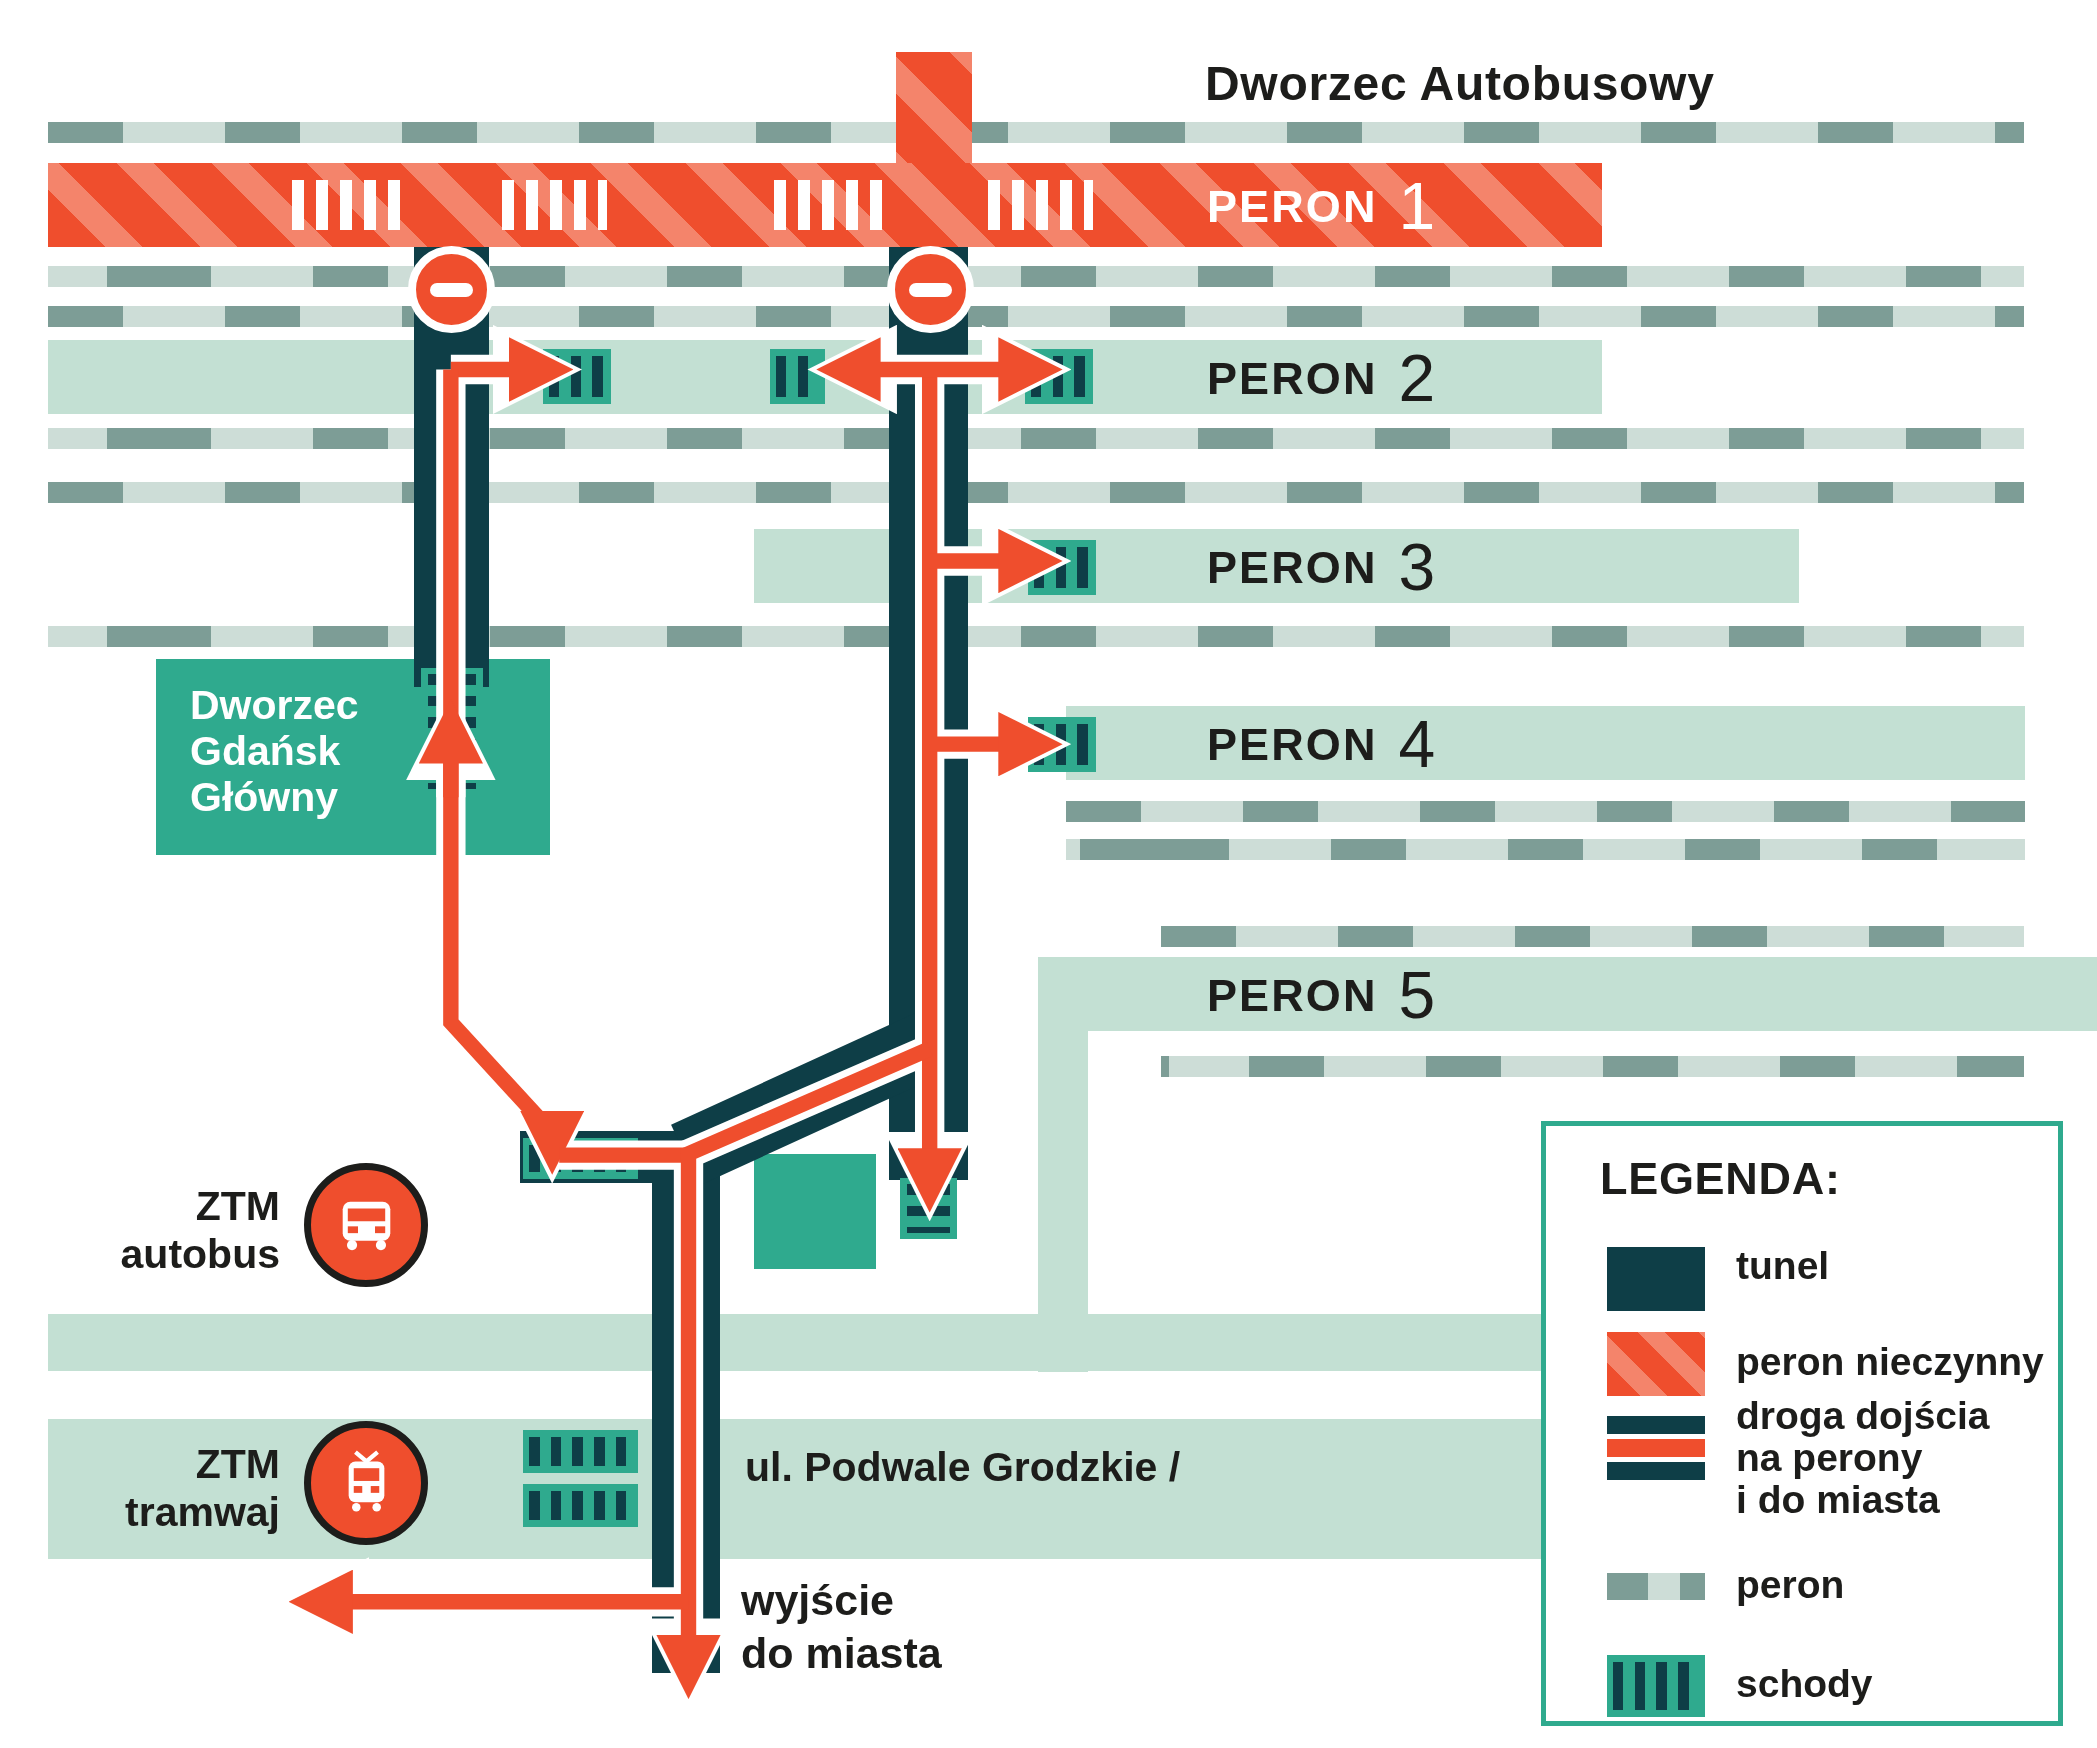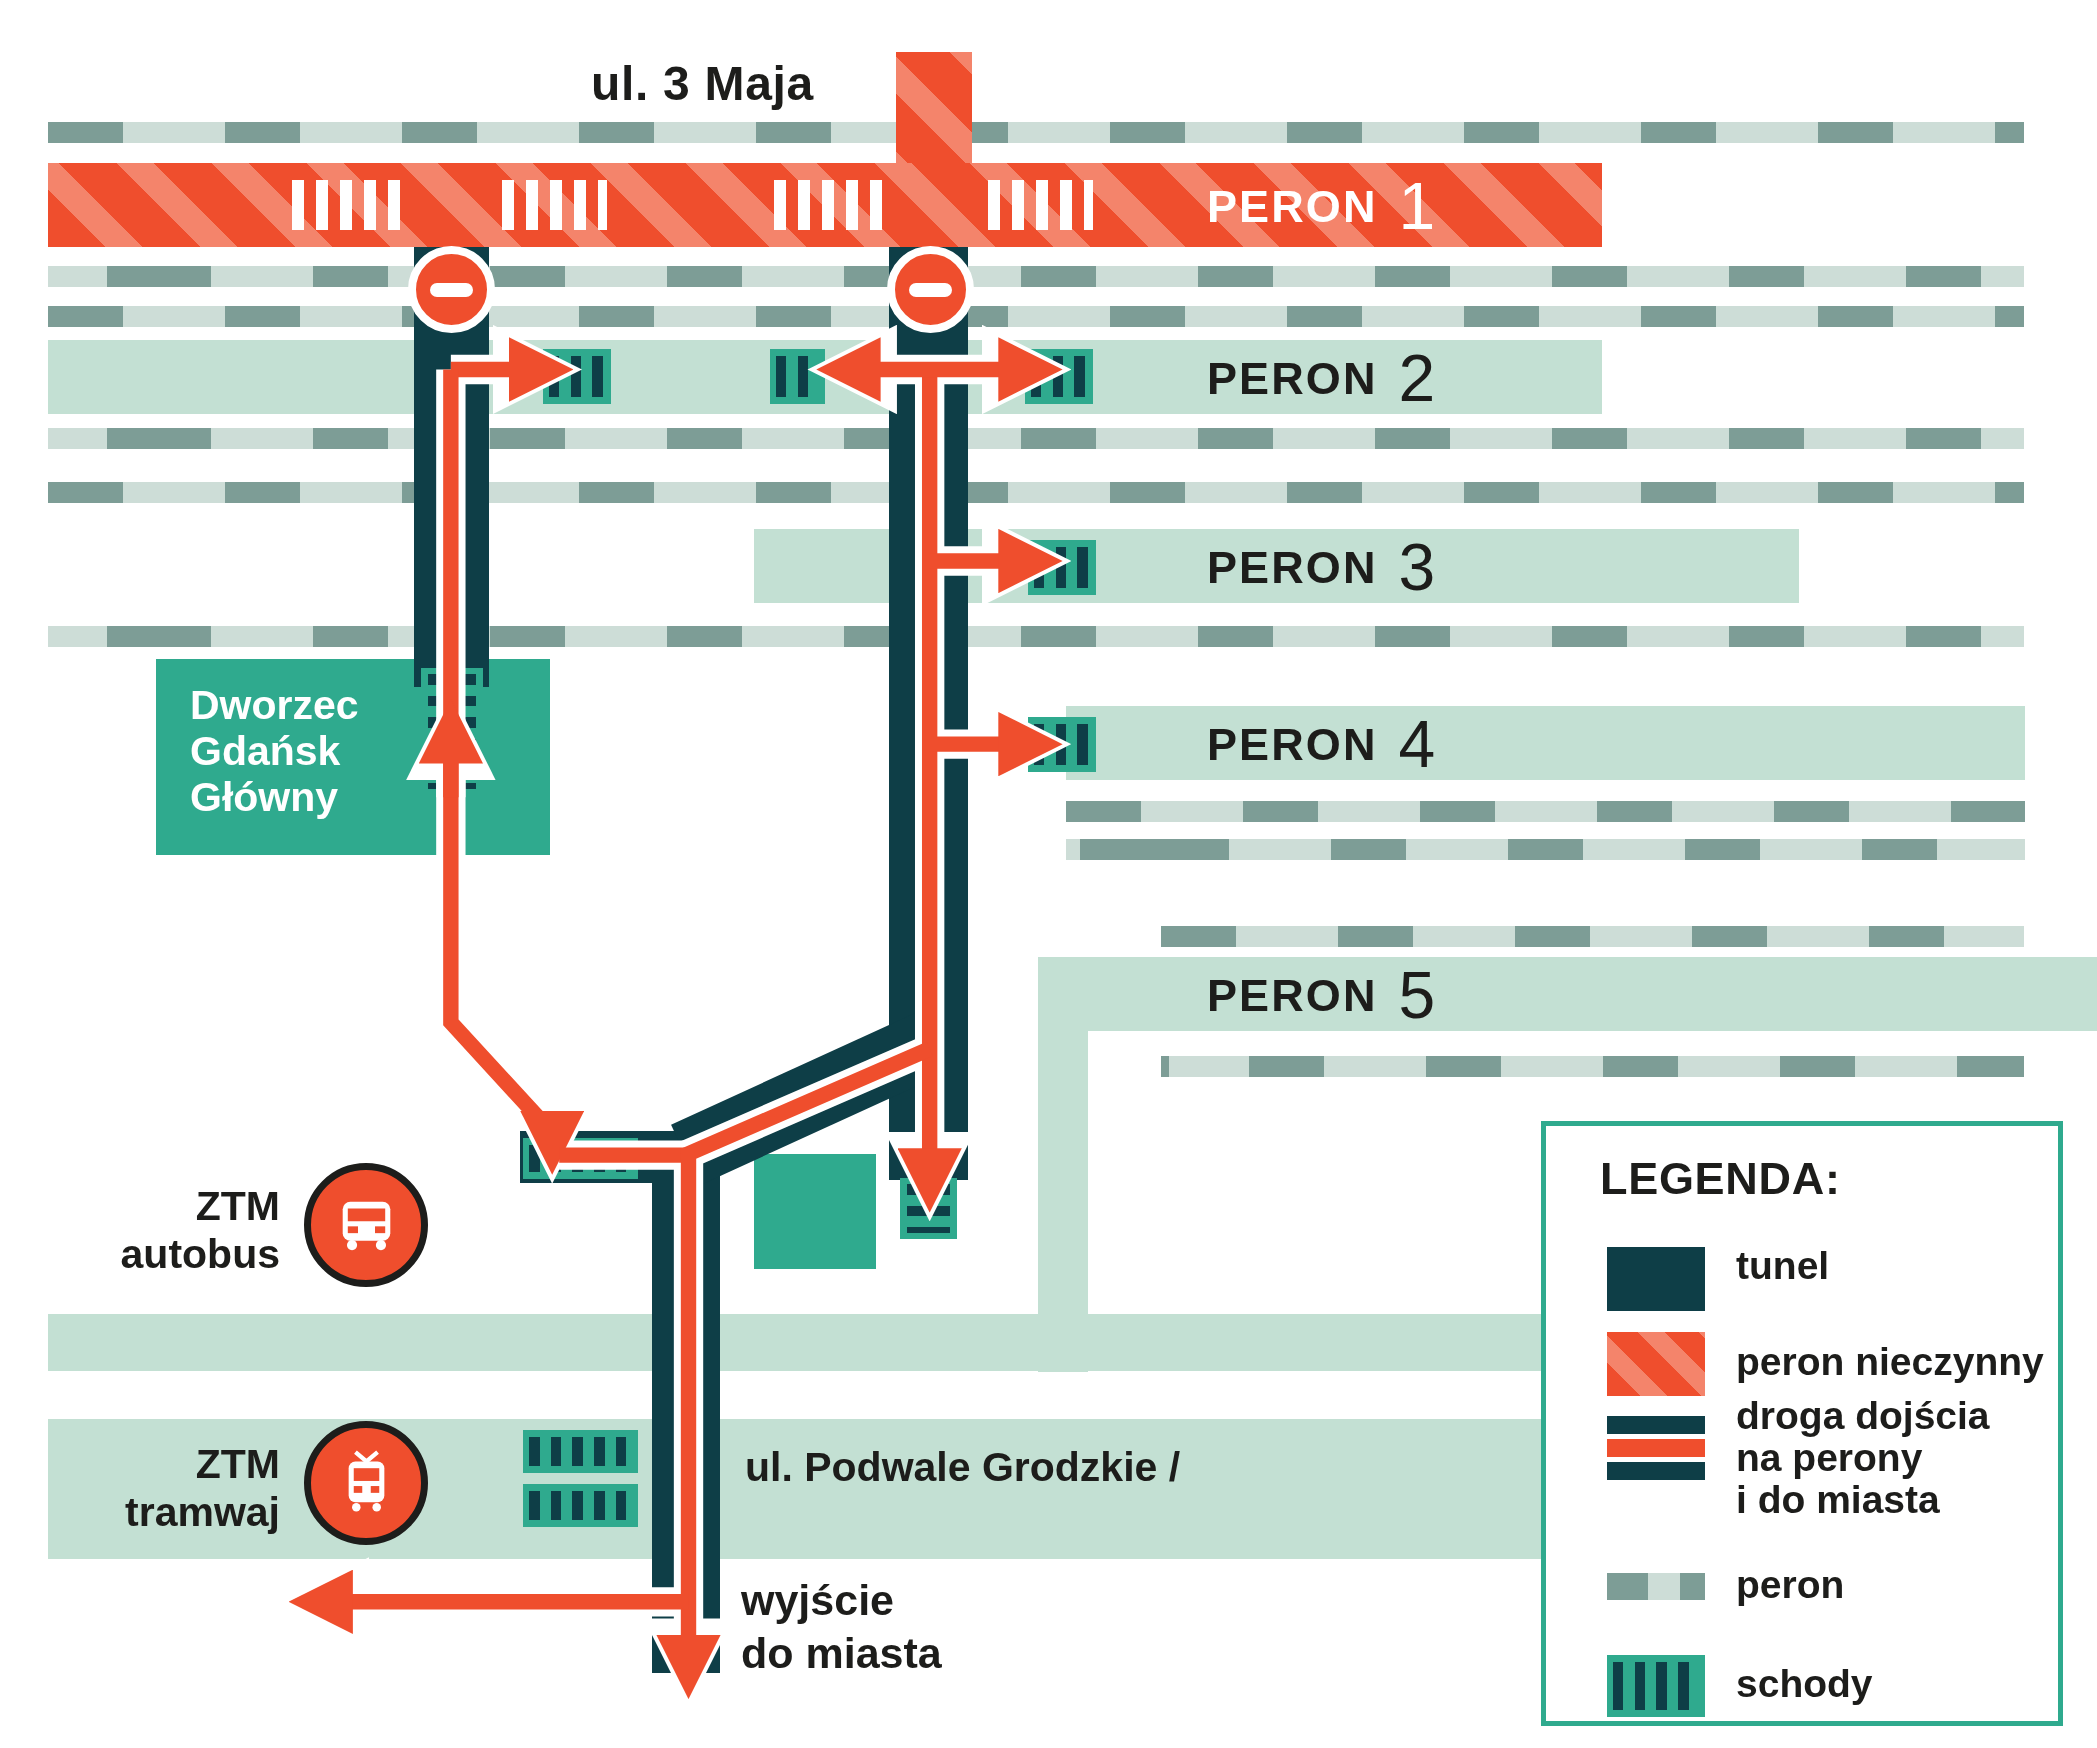--- a/index.html
+++ b/index.html
@@ -200,21 +200,21 @@
       <path d="M37 13L50 24L63 13" stroke="#fff" stroke-width="5" fill="none"></path>
       <rect x="29" y="24" width="42" height="48" rx="8" fill="#fff"></rect>
       <rect x="35" y="32" width="30" height="15" fill="var(--red,#ef4e2d)"></rect>
       <rect x="35" y="53" width="10" height="8" fill="var(--red,#ef4e2d)"></rect>
       <rect x="55" y="53" width="10" height="8" fill="var(--red,#ef4e2d)"></rect>
       <circle cx="38" cy="78" r="5" fill="#fff"></circle>
       <circle cx="62" cy="78" r="5" fill="#fff"></circle>
     </svg>
   </div>
 
-  <div class="h1" style="left:447px;top:56px;width:367px;text-align:right">ul. 3 Maja</div>
+  <div class="h1" style="left:1205px;top:56px">Dworzec Autobusowy</div>
 
   <div class="peron-label light" style="left:1207px;top:173px">
     <span>PERON</span>
       <span class="num">1</span>
   </div>
   <div class="peron-label" style="left:1207px;top:345px">
     <span>PERON</span>
       <span class="num">2</span>
   </div>
   <div class="peron-label" style="left:1207px;top:534px">

